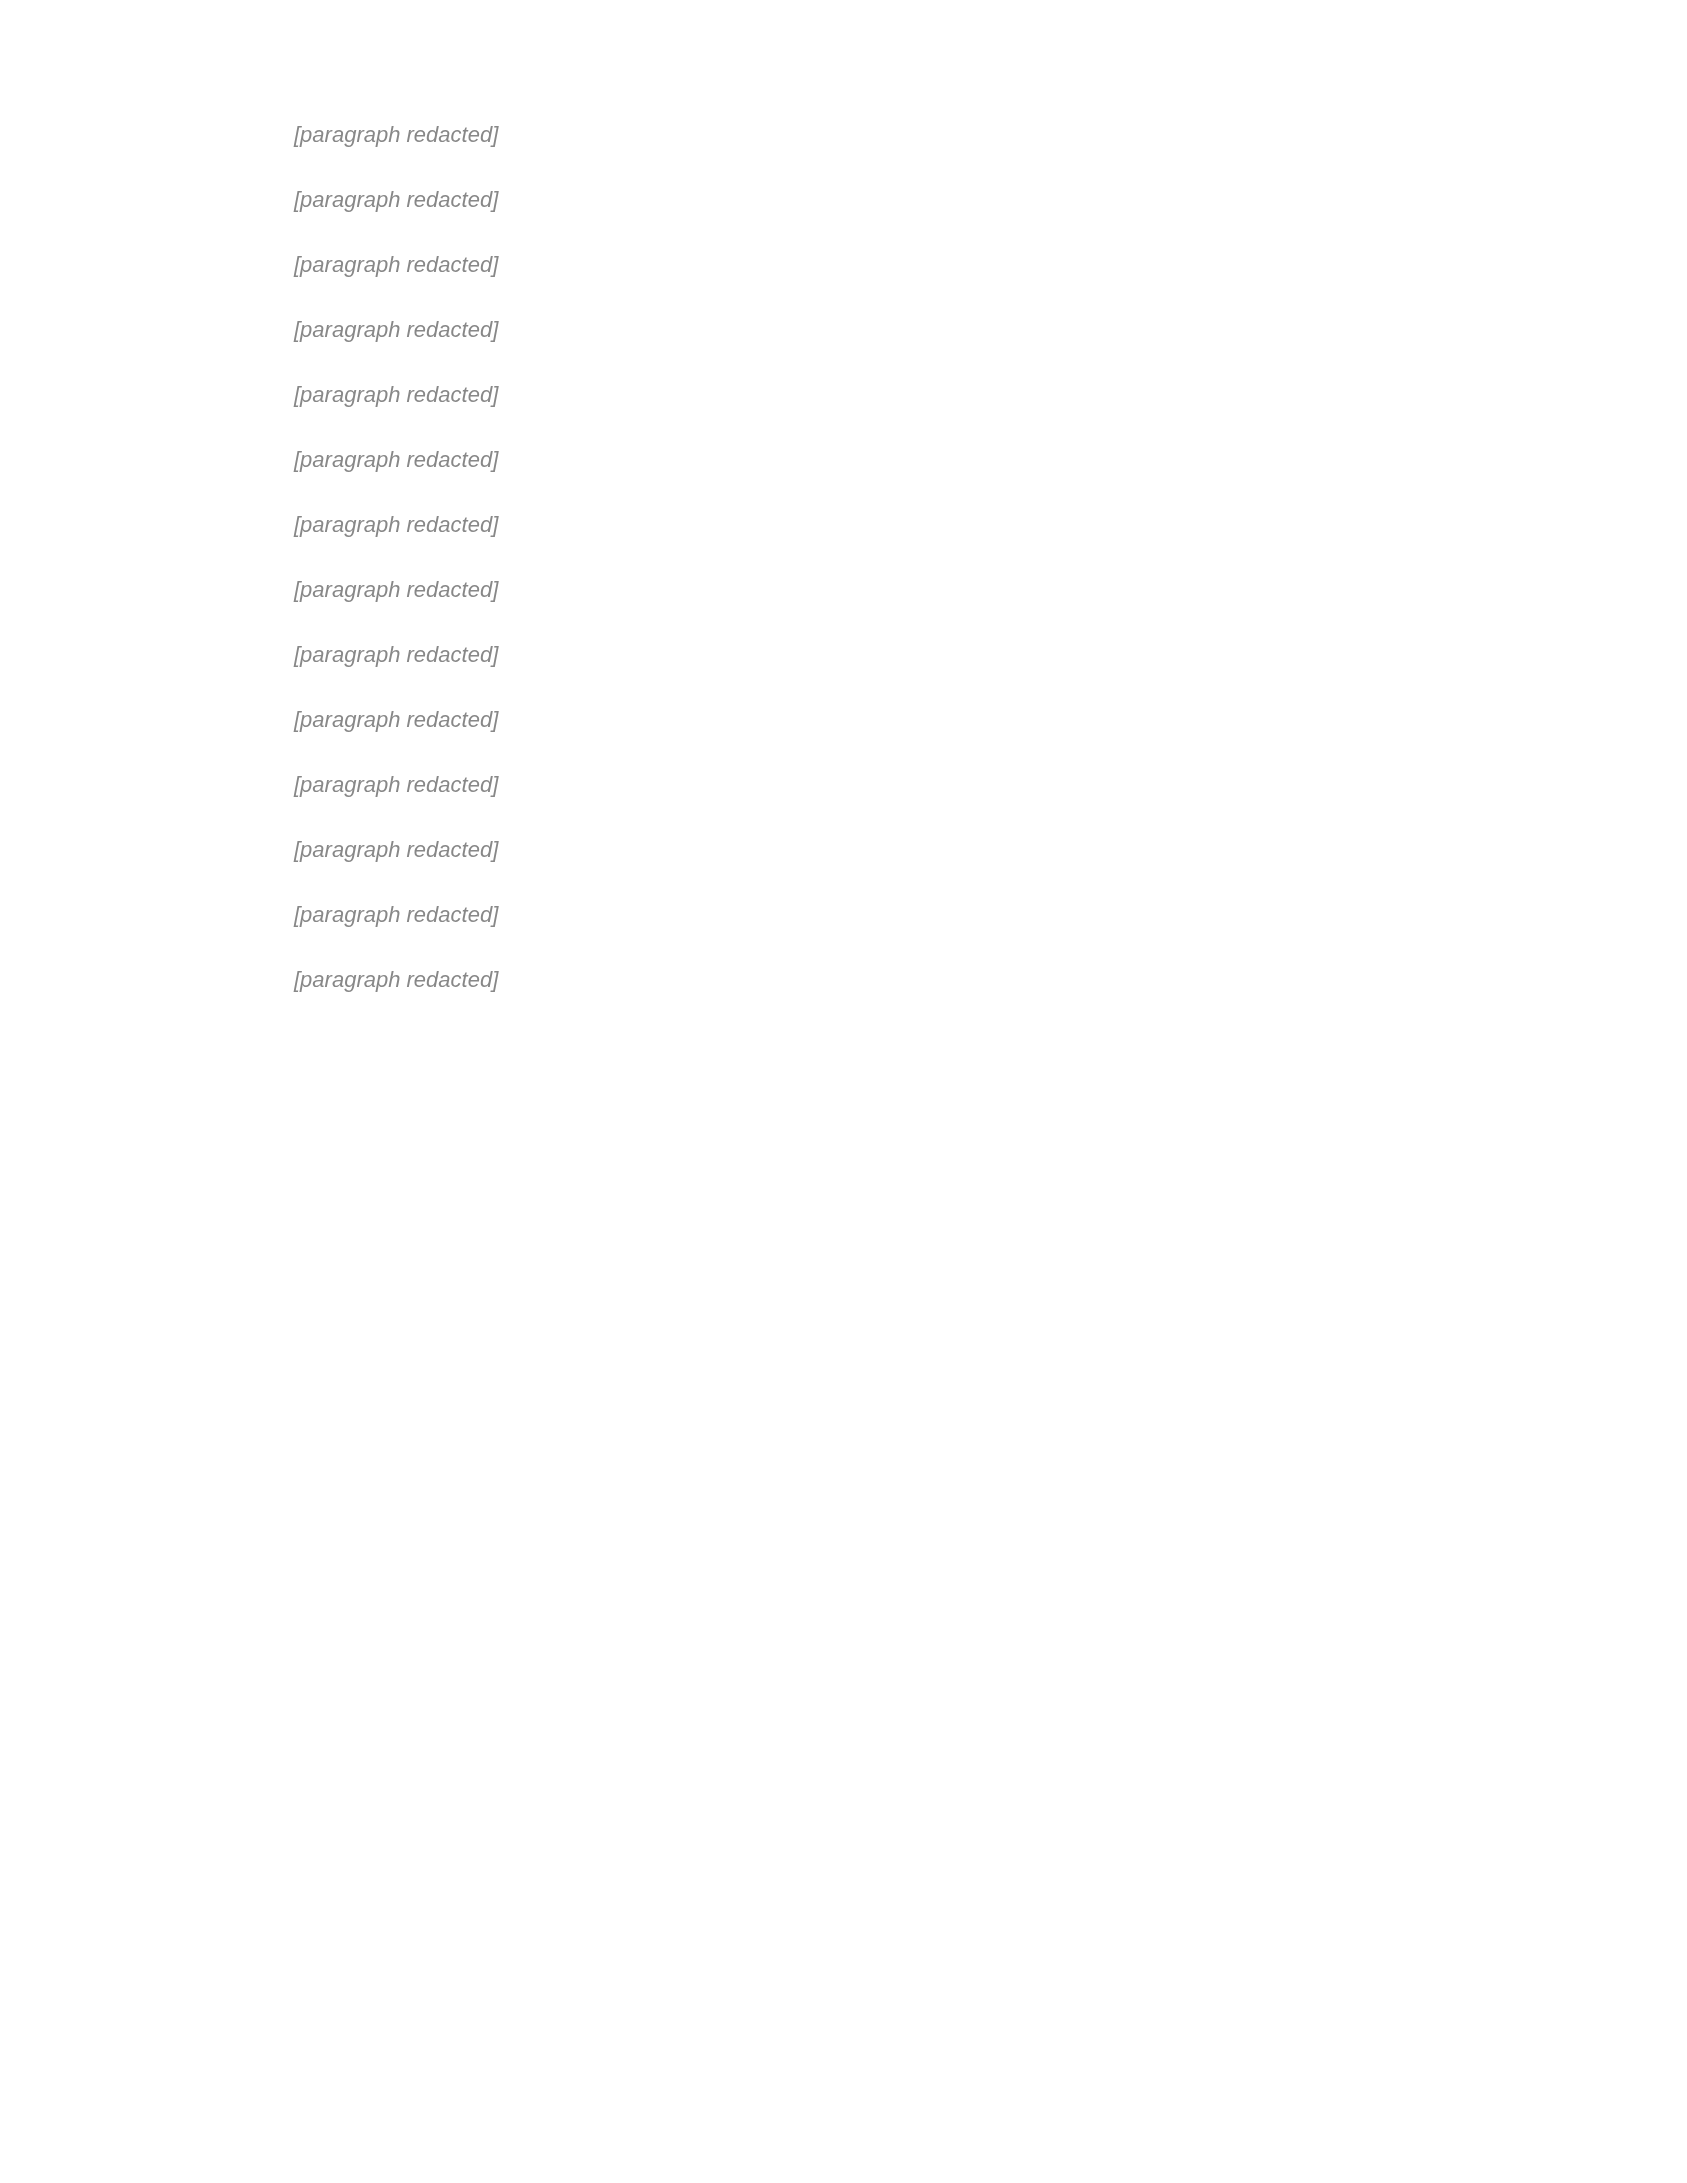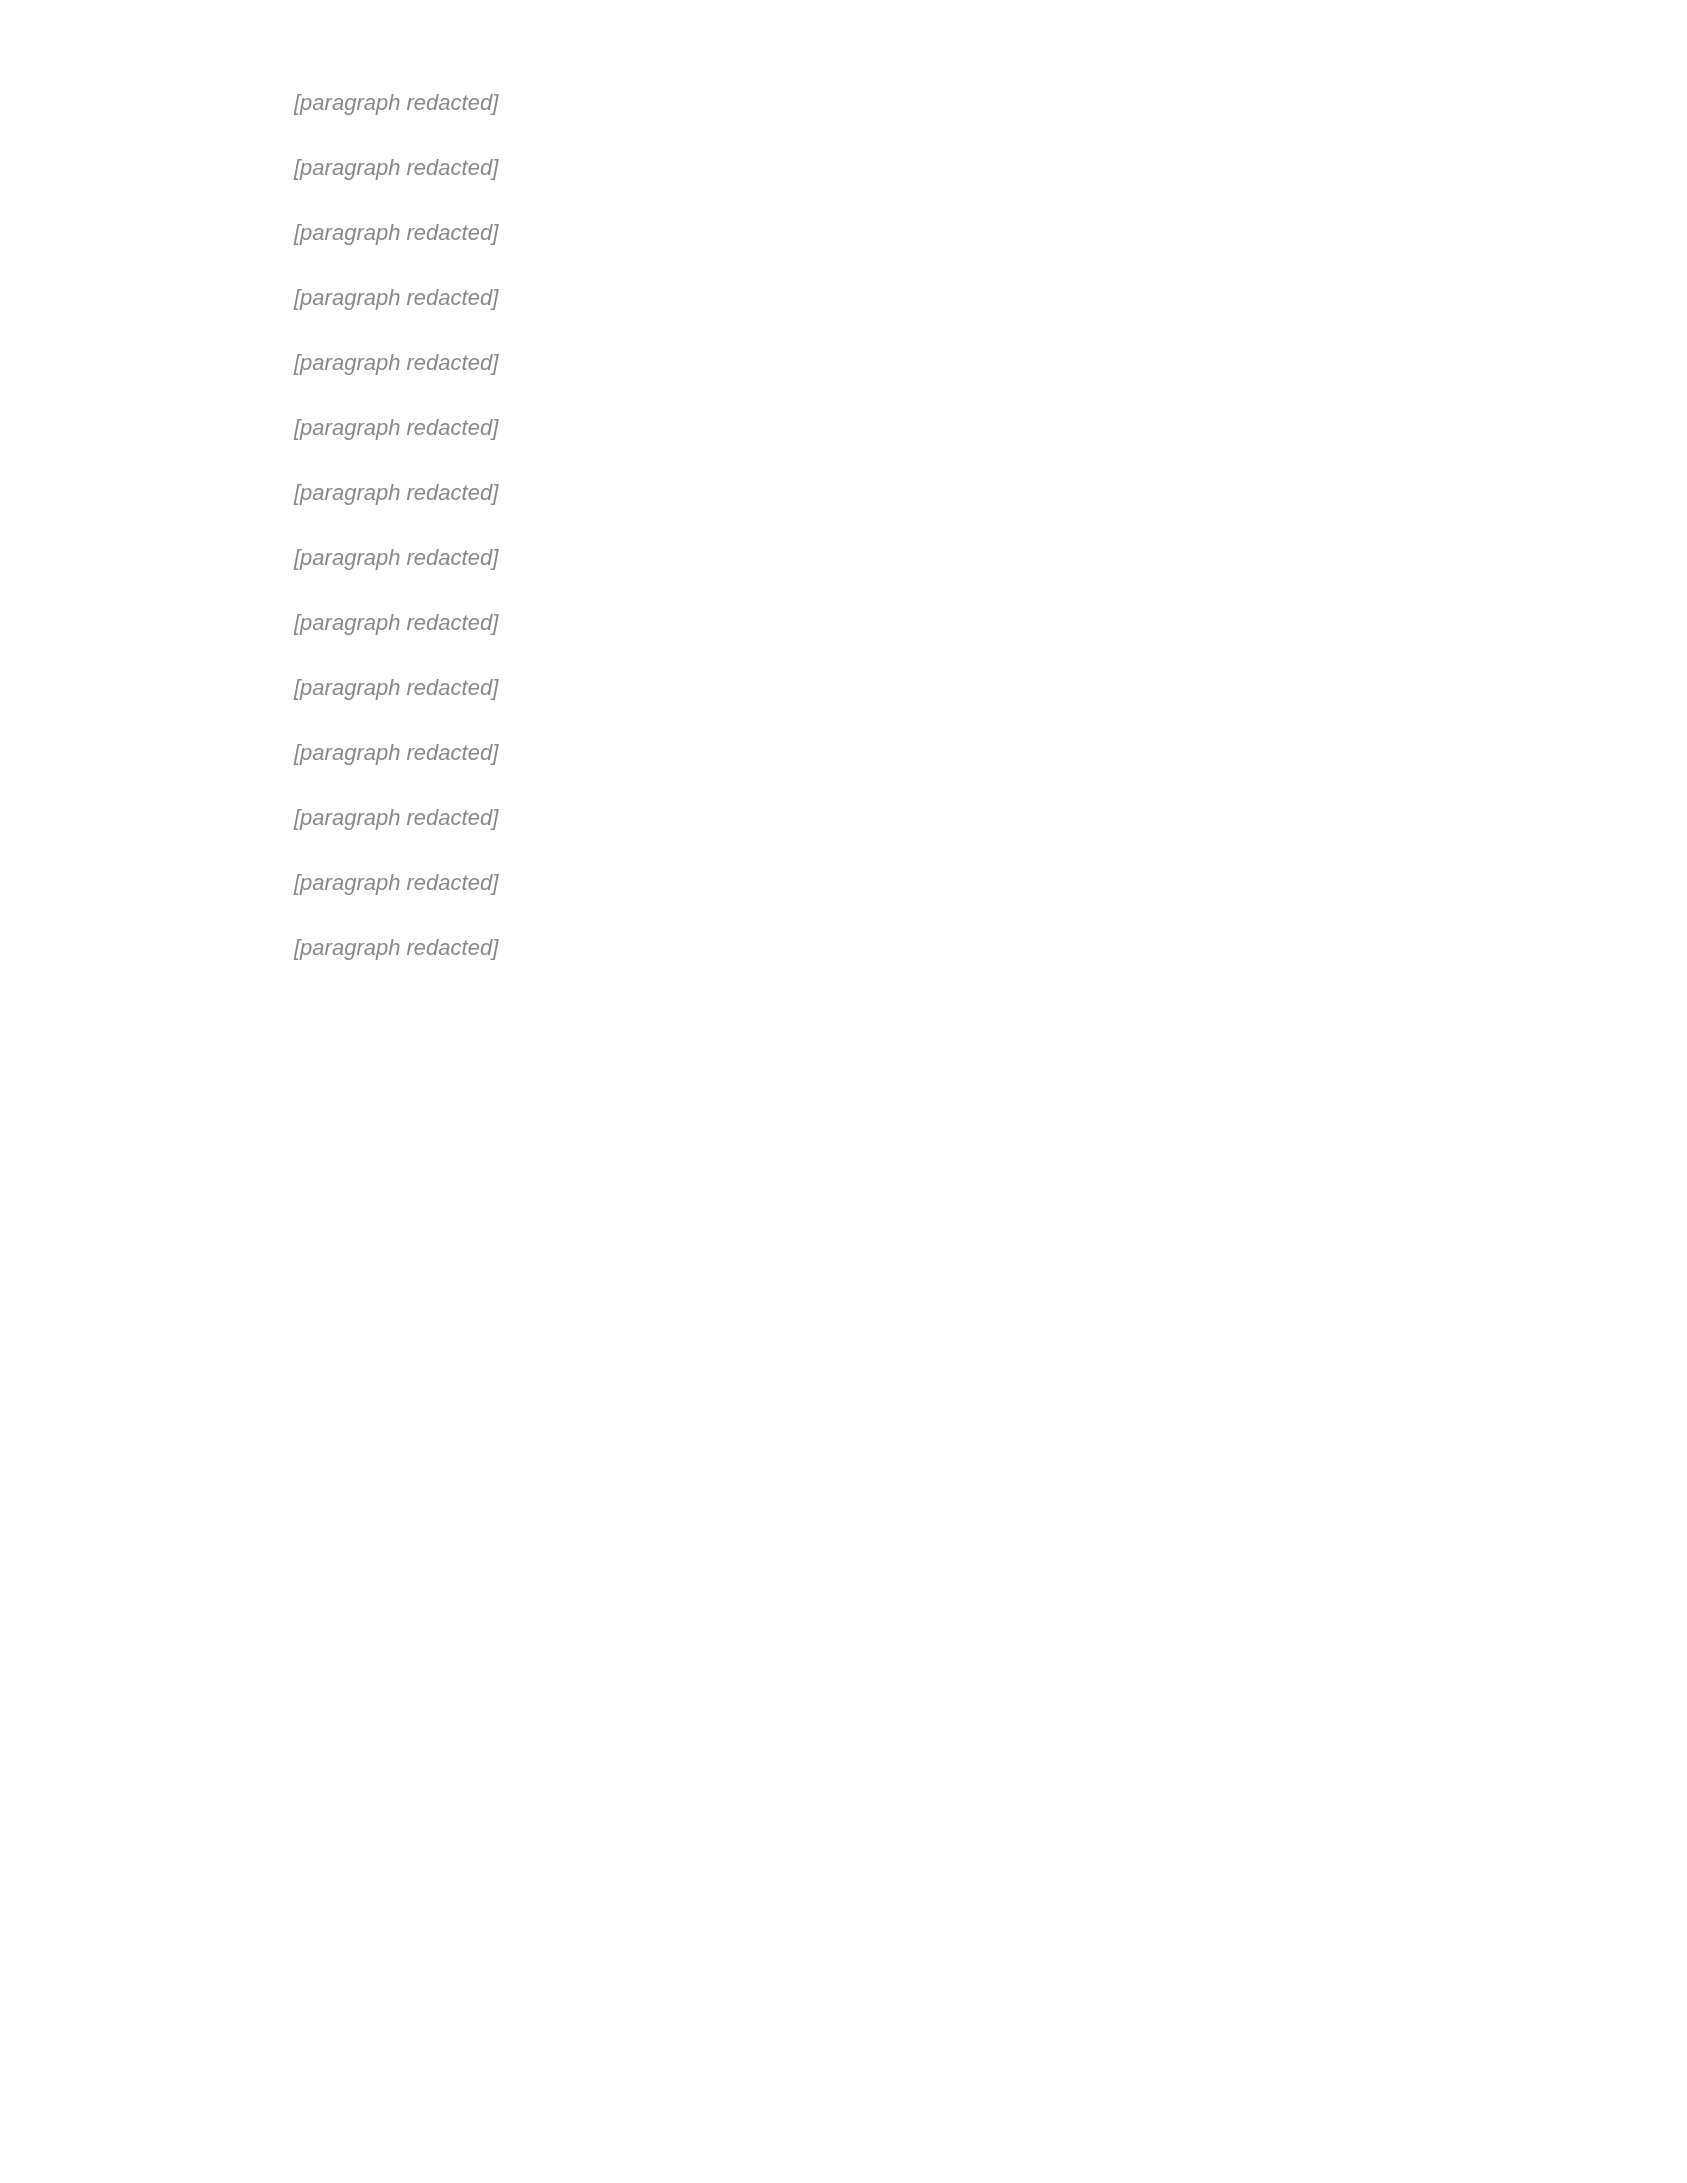--- a/index.html
+++ b/index.html
@@ -1,17 +1,17 @@
 <!DOCTYPE html>
 <html style="font-size:10.6px"><head>
 <meta charset="utf-8">
 <style>
   body { margin: 0; background: #fff; font-family: "Liberation Sans", sans-serif; }
   .page { width: 1687px; height: 2183px; background: #fff; box-sizing: border-box;
-          padding: 86px 198px; color: #000; }
+          padding: 118px 198px; color: #000; }
   .para { font-size: 22px; line-height: 1.5; text-align: justify; margin: 0 0 32px 0;
           text-indent: 96px; color: #888; font-style: italic; }
 </style>
 </head>
 <body>
 
 <div class="page">
   <div id="paragraphs">
       <p class="para">[paragraph redacted]</p>
       <p class="para">[paragraph redacted]</p>

